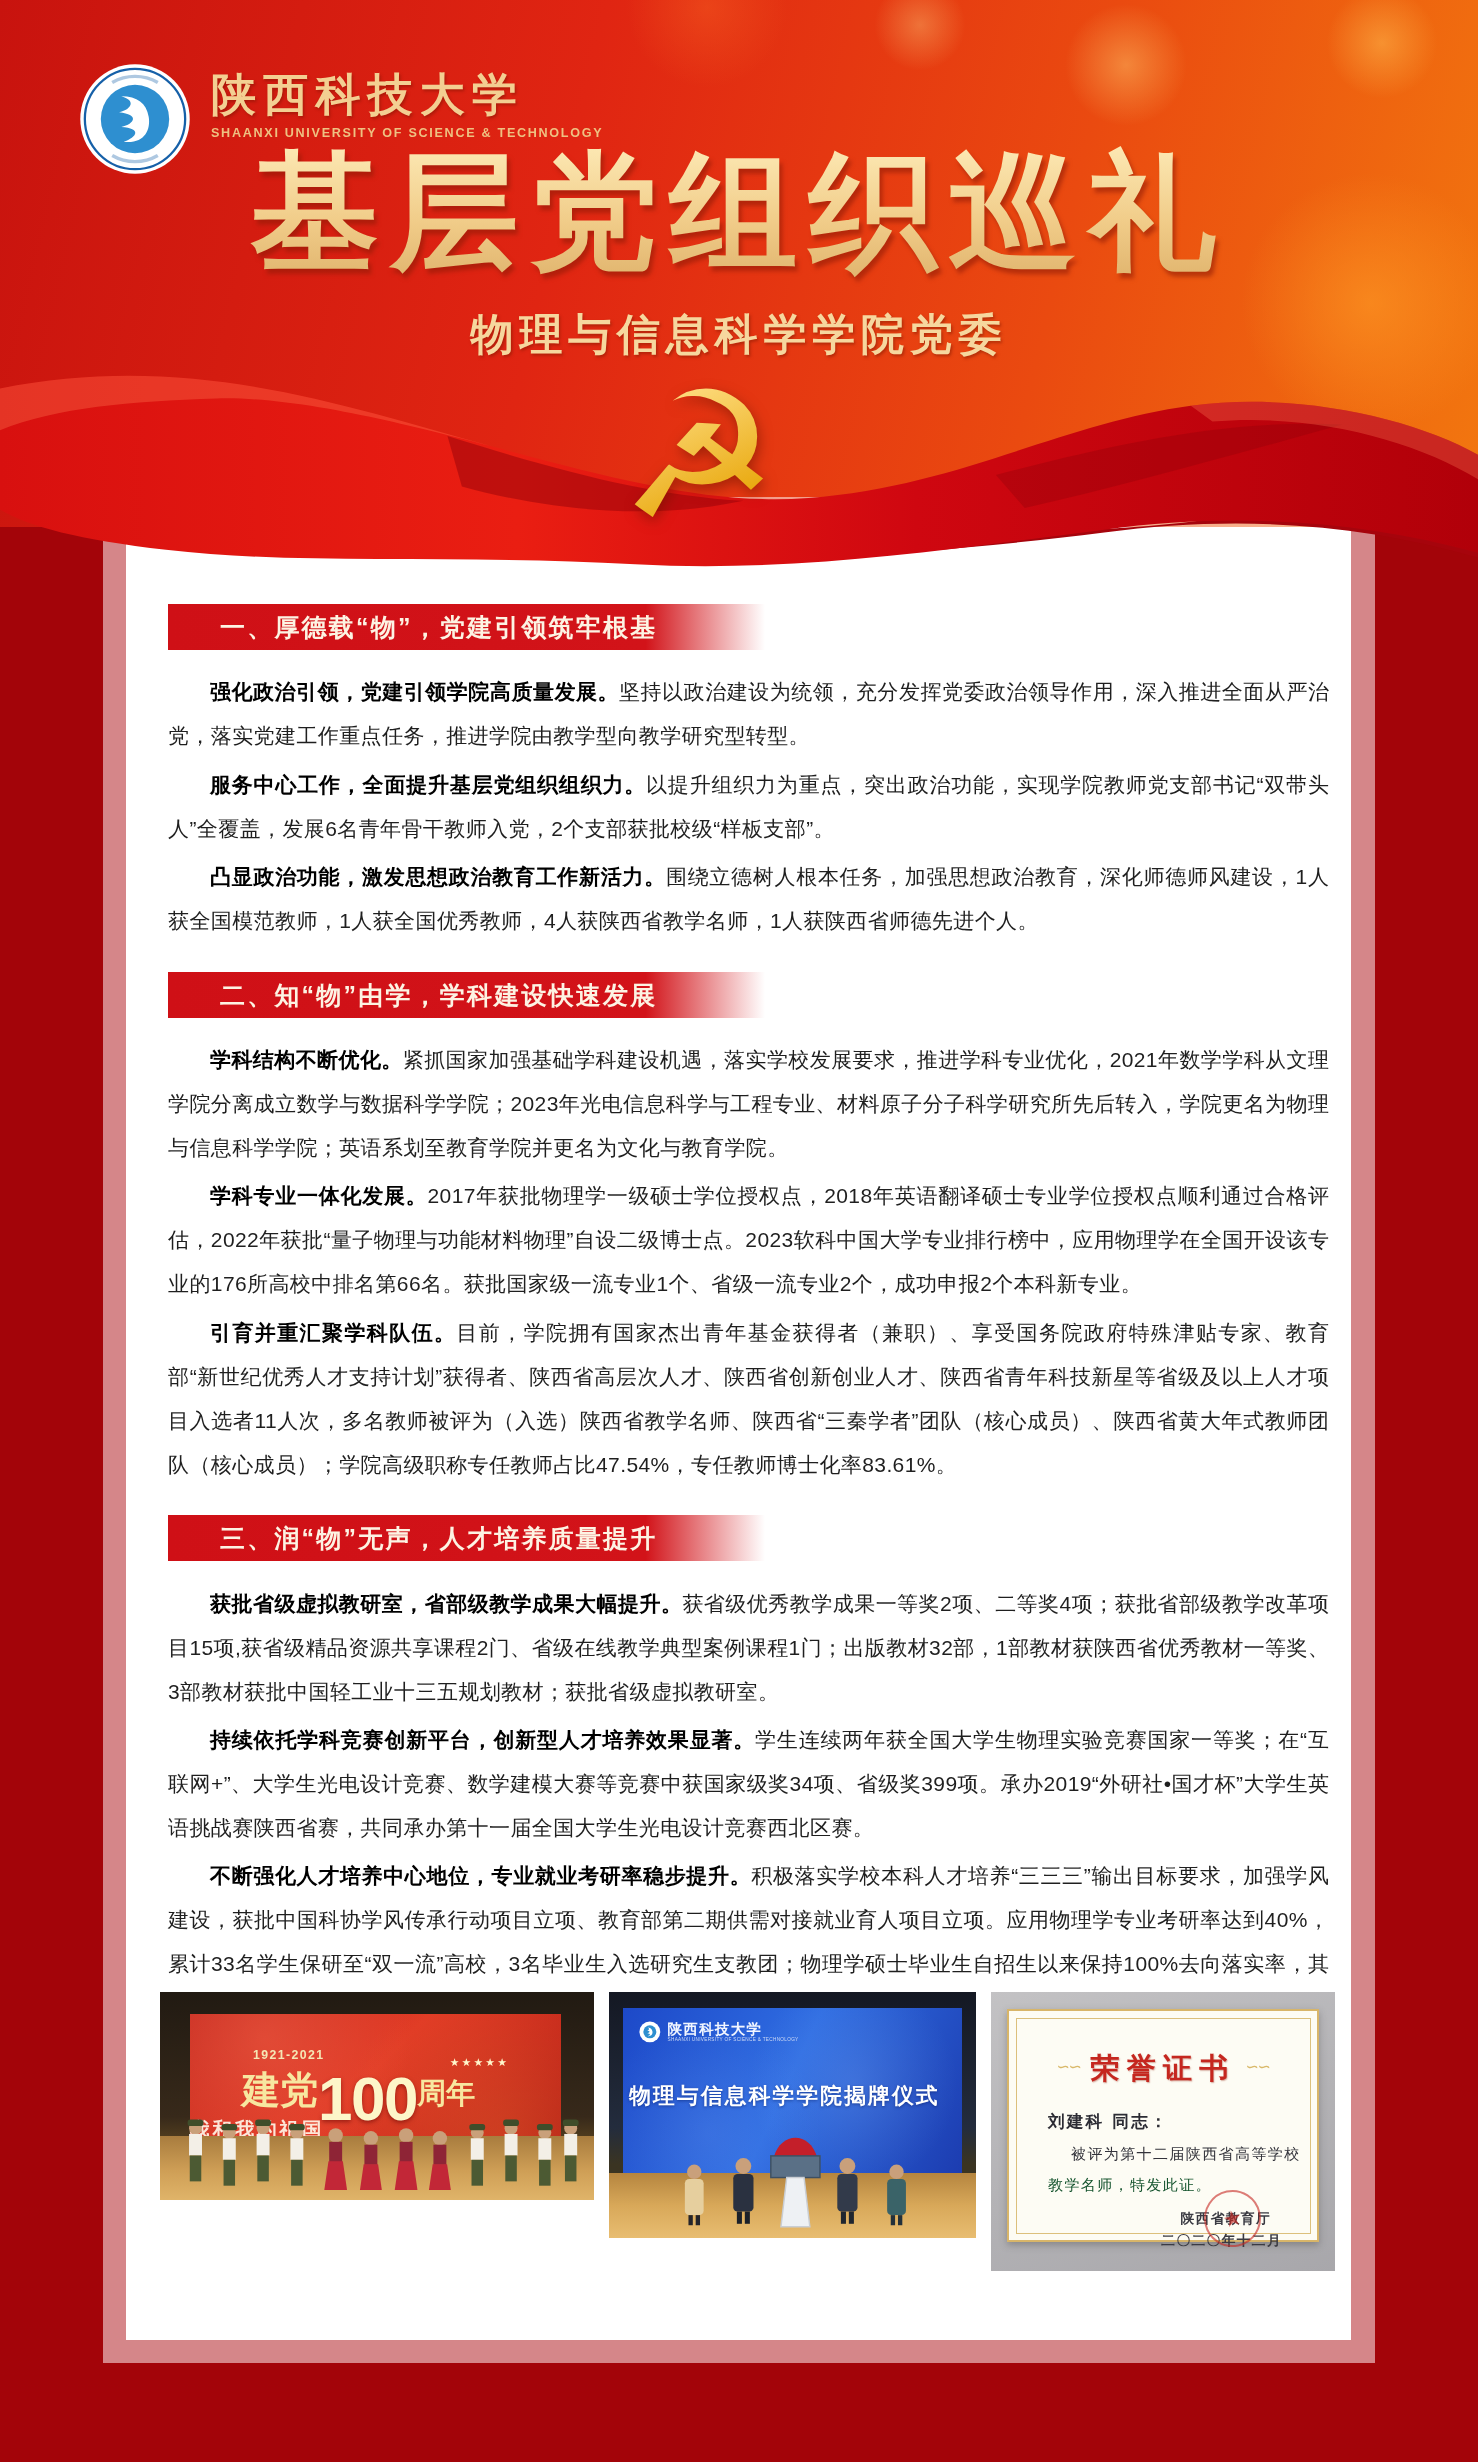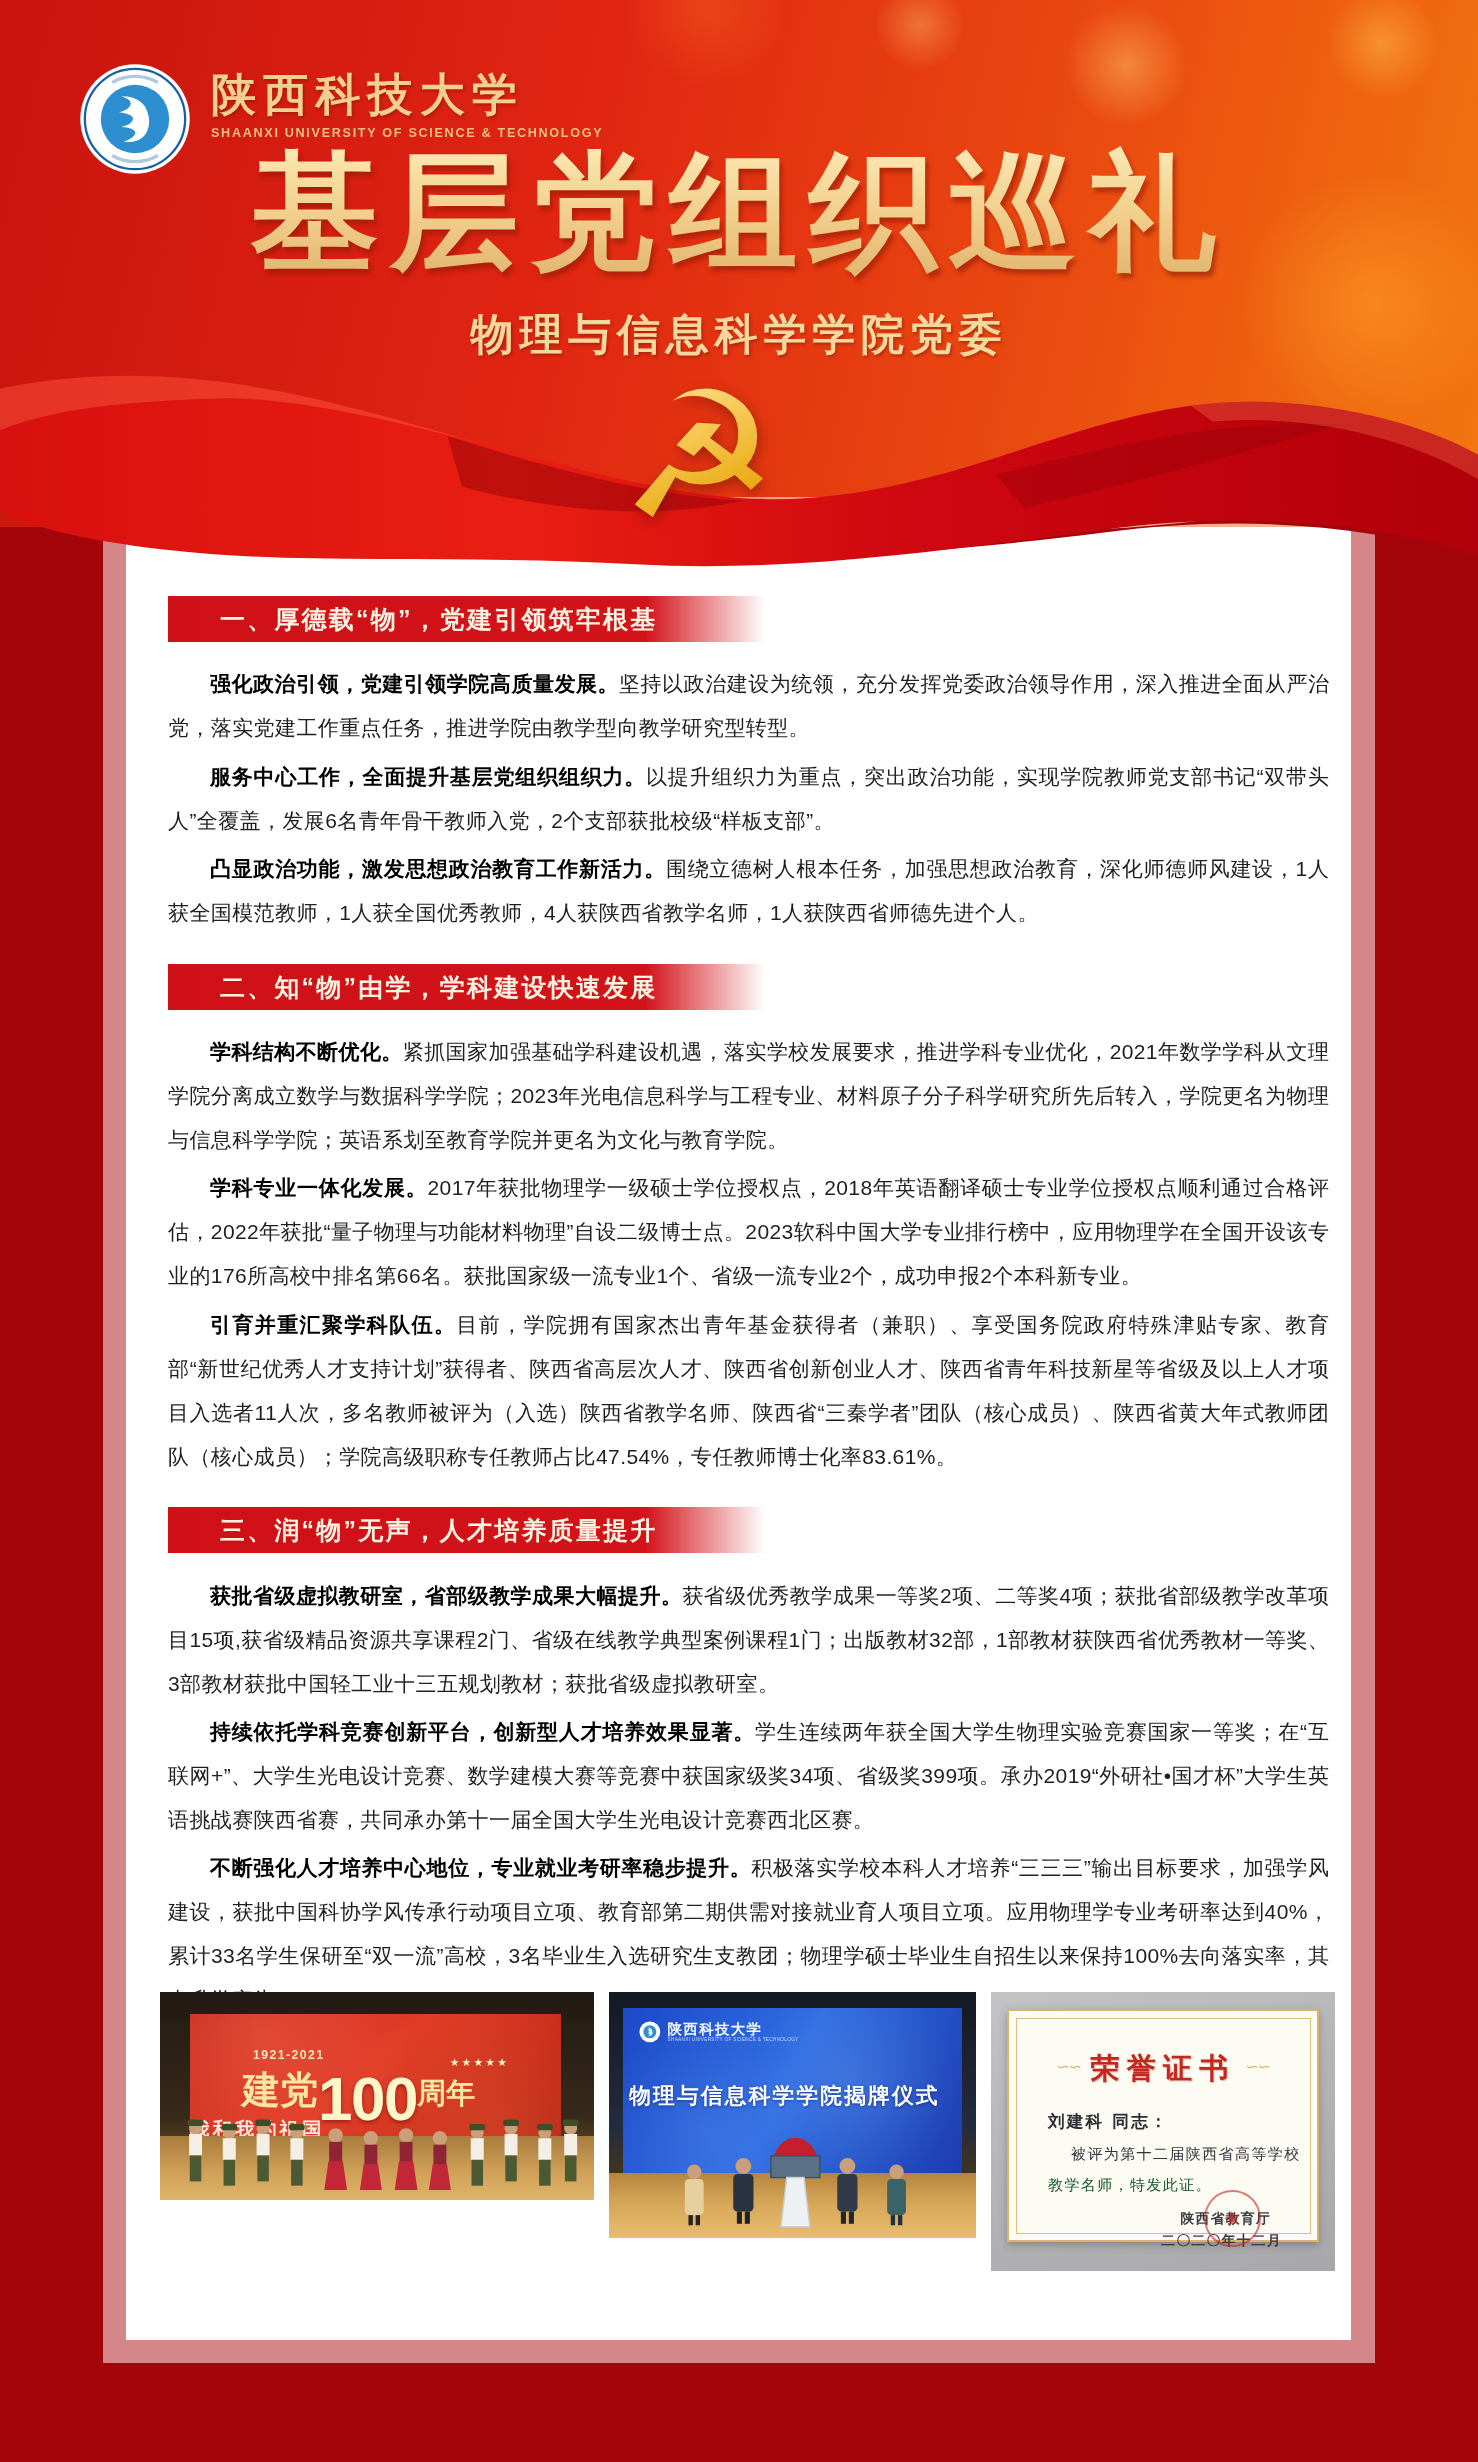--- a/index.html
+++ b/index.html
@@ -62,21 +62,21 @@
     background:#ffffff;z-index:3;box-sizing:border-box;
     padding:61px 21.7px 0 42px;
   }
   
   .section-banner{
     display:inline-block;height:46px;line-height:46px;
     margin:24.5px 0 16px 0;padding:0 108px 0 52px;
     font-size:25px;font-weight:bold;letter-spacing:2.2px;color:#fdf3e3;
     background:linear-gradient(90deg,#cf1016 0%,#d21319 80%,rgba(210,19,25,0) 100%);
   }
-  .section-banner:first-child{margin-top:8px;}
+  .section-banner:first-child{margin-top:16px;}
   
   .para{
     font-size:21px;line-height:44px;color:#1f1f1f;text-align:justify;
     text-indent:2em;margin:4.3px 0;letter-spacing:0.4px;
   }
   .para .lead{font-weight:bold;color:#000;}
   
   .photos{position:absolute;left:34px;right:16px;bottom:69px;display:flex;gap:15px;align-items:flex-start;}
   .photo{position:relative;overflow:hidden;}
   .photo1{flex:0 0 434px;height:208px;background:linear-gradient(180deg,#211a12 0%,#37291a 60%,#54401f 72%);}

